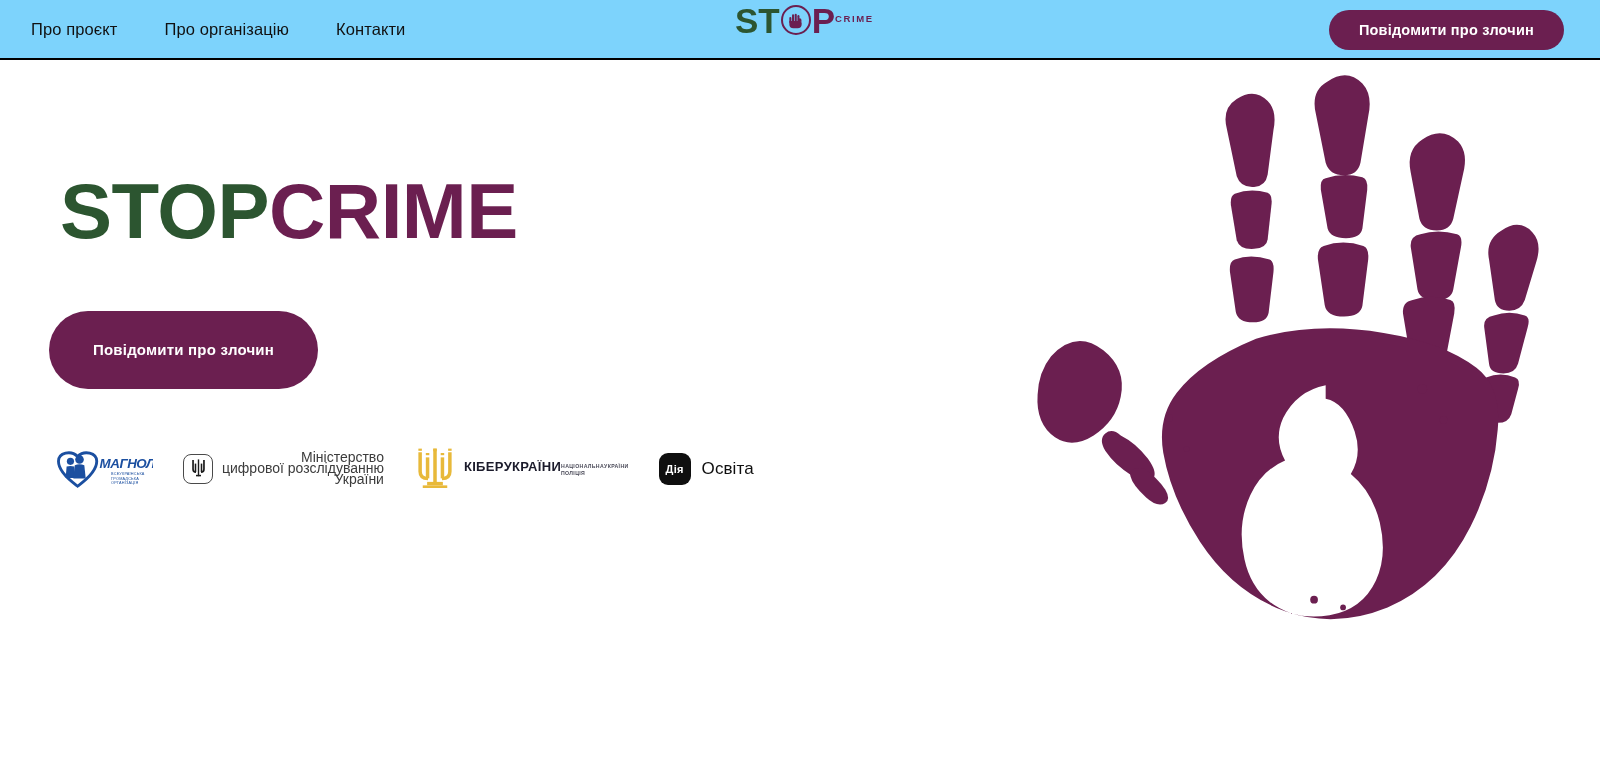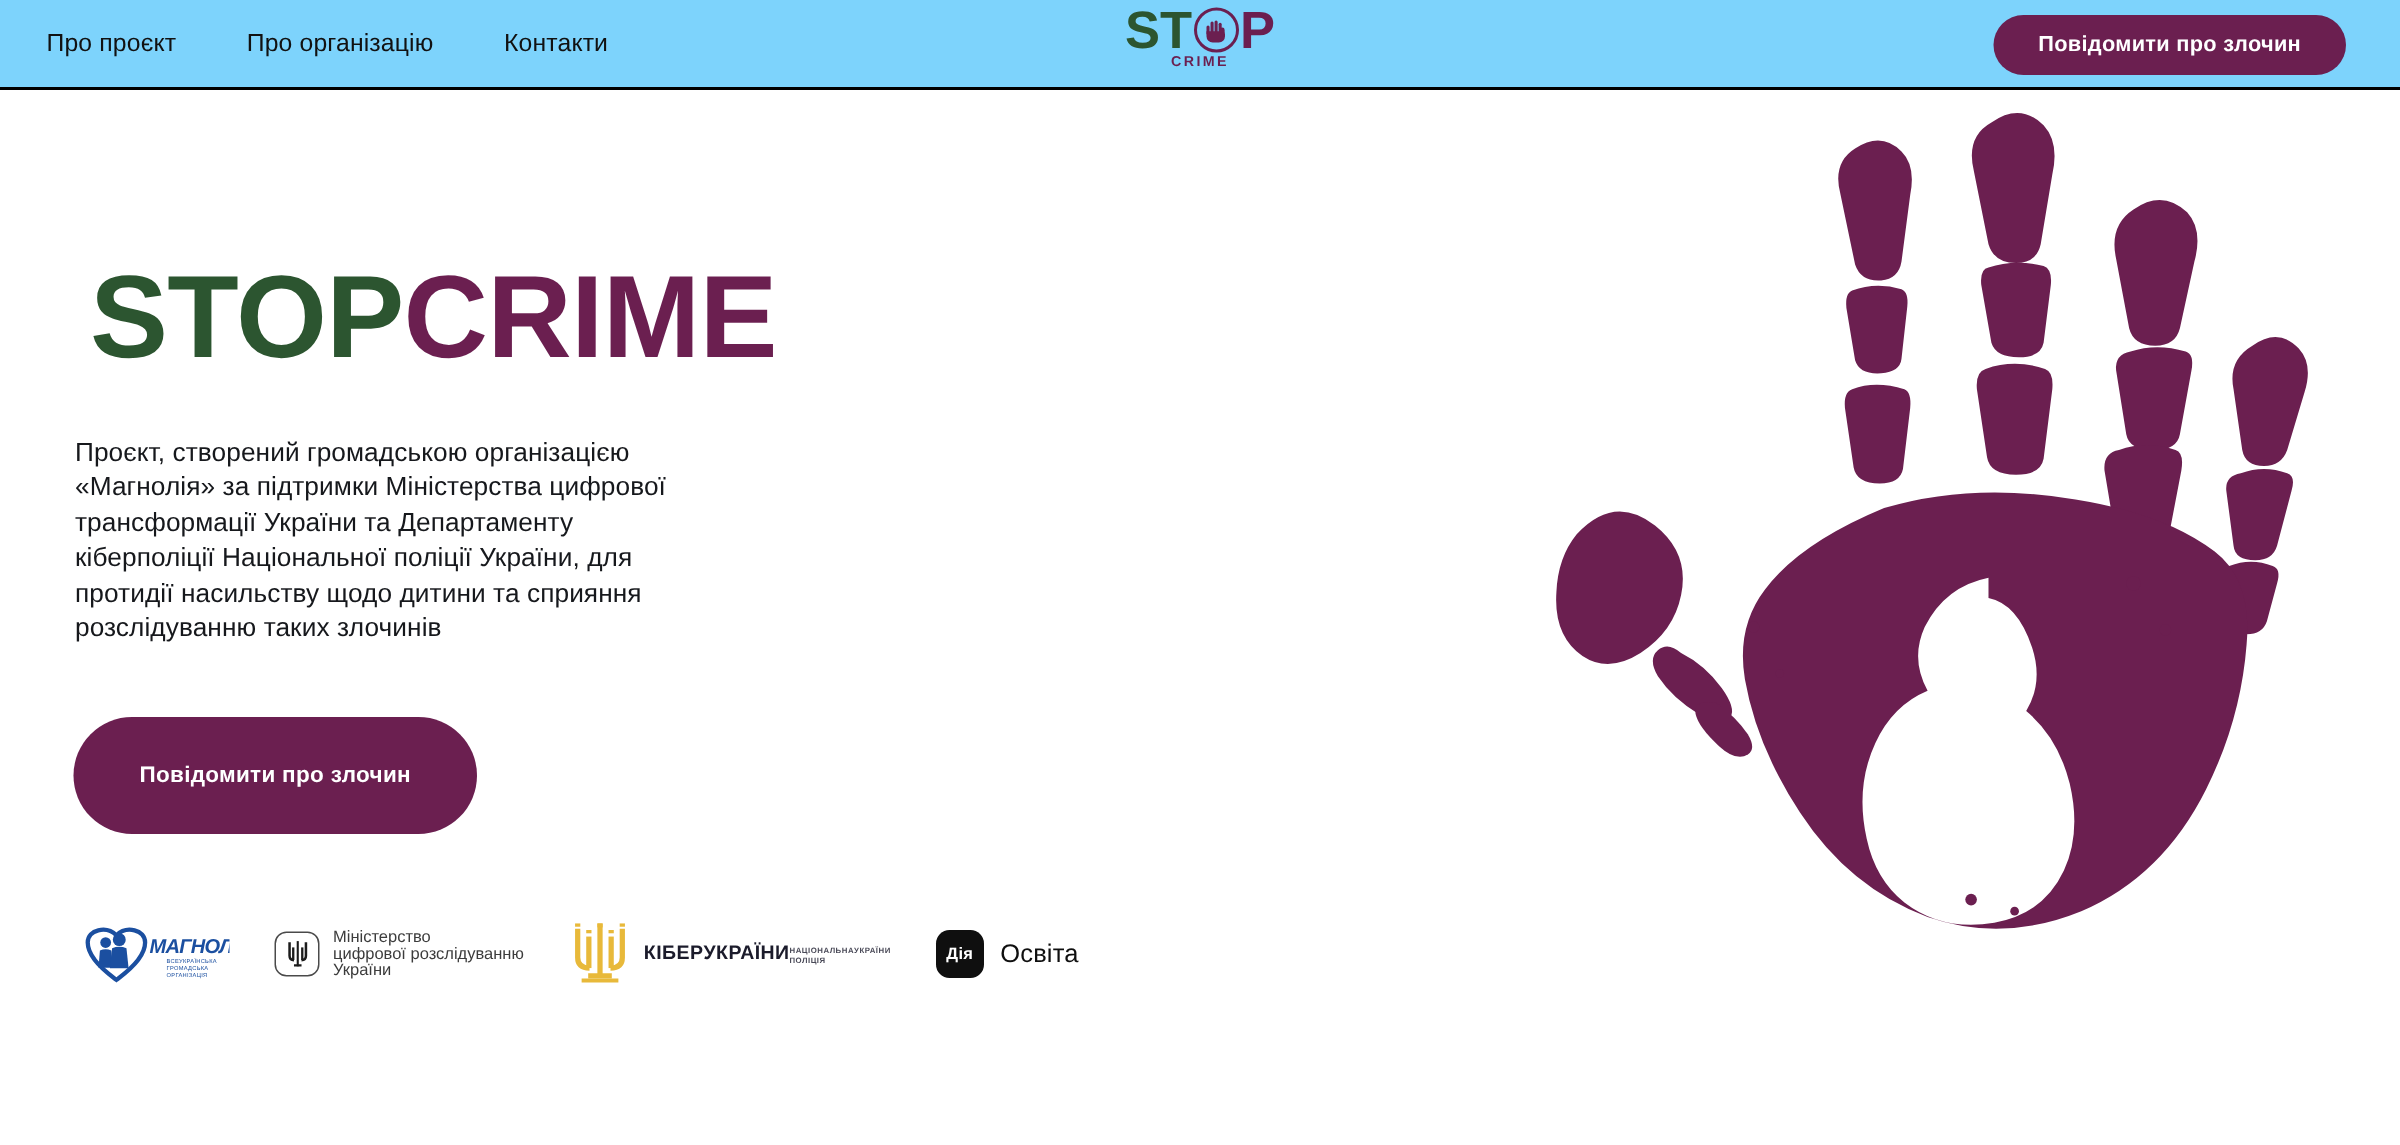--- a/index.html
+++ b/index.html
@@ -41,21 +41,21 @@
   }
 
   
   .brand {
     position: absolute;
     left: 50%;
     top: 1px;
     transform: translateX(-50%);
     width: 130px;
     display: flex;
-    flex-direction: column;
+    flex-direction: row;
     align-items: center;
     cursor: pointer;
   }
   .brand-row {
     display: flex;
     align-items: center;
     height: 38px;
     line-height: 1;
   }
   .brand-st {
@@ -172,22 +172,22 @@
   
   .ministry { display: flex; align-items: center; gap: 9px; }
   .ministry-mark {
     width: 30px; height: 30px;
     border: 1.3px solid #4a4a4a;
     border-radius: 8px;
     display: flex; align-items: center; justify-content: center;
   }
   .ministry-text {
     display: flex; flex-direction: column;
-    font-size: 11px; line-height: 11px;
-    color: #3c3c3c; white-space: nowrap;
+    font-size: 14px; line-height: 11px;
+    color: #3c3c3c; white-space: nowrap; align-items: flex-end;
   }
 
   
   .cyber { display: flex; align-items: center; gap: 8px; }
   .cyber-text { display: flex; flex-direction: row; line-height: 1; }
   .cyber-title {
     font-size: 13px; font-weight: 800; color: #1b1b2b;
     letter-spacing: 0.3px; line-height: 13.5px;
   }
   .cyber-sub {
@@ -258,21 +258,20 @@
   <button class="header-cta">Повідомити про злочин</button>
 </div>
 
 <section class="hero">
 
   <div class="hero-left">
     <h1 class="hero-title">
       <span class="title-stop">STOP</span><span class="title-crime">CRIME</span>
     </h1>
 
-    <p class="hero-desc">Проєкт, створений громадською організацією «Магнолія» за підтримки Міністерства цифрової трансформації України та Департаменту кіберполіції Національної поліції України, для протидії насильству щодо дитини та сприяння розслідуванню таких злочинів</p>
 
     <button class="hero-cta">Повідомити про злочин</button>
 
     <div class="partners">
 
       <div class="partner magnolia">
         <svg viewBox="0 0 210 92" width="102" height="44" aria-hidden="true">
           <path d="M14 30 C14 12, 40 6, 54 20 C68 6, 94 12, 94 30 C94 54, 62 76, 54 82 C46 76, 14 54, 14 30 Z" fill="none" stroke="#1b4fa0" stroke-width="6"></path>
           <circle cx="39" cy="30" r="7.5" fill="#1b4fa0"></circle>
           <circle cx="58" cy="26" r="9" fill="#1b4fa0"></circle>

